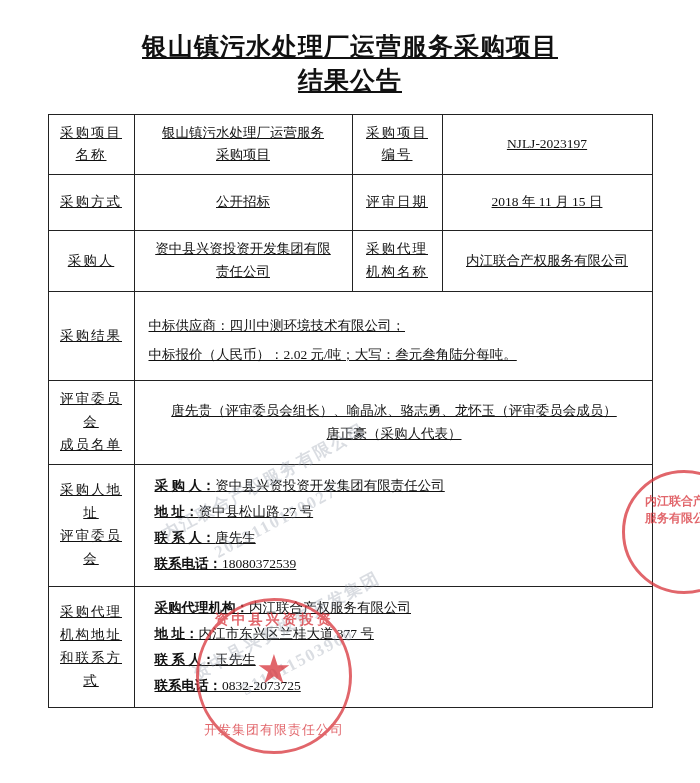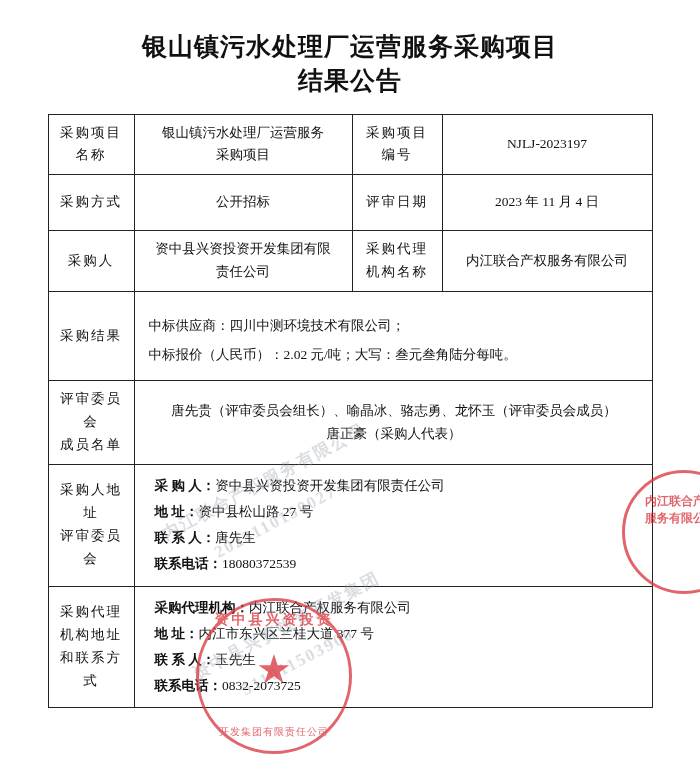--- a/index.html
+++ b/index.html
@@ -13,20 +13,21 @@
     font-family: "Liberation Serif", "DejaVu Serif", serif;
     color: #111;
     position: relative;
     overflow: hidden;
   }
   .page {
     position: relative;
     width: 700px;
     height: 783px;
     box-sizing: border-box;
+    text-decoration: underline;
   }
   .doc-title {
     text-align: center;
     font-size: 25px;
     font-weight: bold;
     letter-spacing: 1px;
     padding-top: 30px;
     line-height: 1.35;
   }
   .doc-title .line2 {
@@ -131,21 +132,21 @@
     font-size: 14px;
     font-weight: bold;
     letter-spacing: 3px;
   }
   .seal-center .arc-bottom {
     position: absolute;
     left: 0;
     right: 0;
     bottom: 12px;
     text-align: center;
-    font-size: 10px;
+    font-size: 13px;
     letter-spacing: 1px;
   }
   .watermark {
     position: absolute;
     color: rgba(140, 150, 165, 0.32);
     font-size: 17px;
     font-weight: bold;
     white-space: nowrap;
     z-index: 4;
     pointer-events: none;
@@ -185,21 +186,21 @@
         <td class="center" style="white-space:pre-line">银山镇污水处理厂运营服务
 采购项目</td>
         <td class="label" style="white-space:pre-line">采购项目
 编号</td>
         <td class="center">NJLJ-2023197</td>
       </tr>
       <tr class="row-tall">
         <td class="label">采购方式</td>
         <td class="center">公开招标</td>
         <td class="label">评审日期</td>
-        <td class="center">2023 年 11 月 4 日</td>
+        <td class="center">2018 年 11 月 15 日</td>
       </tr>
       <tr>
         <td class="label">采购人</td>
         <td class="center" style="white-space:pre-line">资中县兴资投资开发集团有限
 责任公司</td>
         <td class="label" style="white-space:pre-line">采购代理
 机构名称</td>
         <td class="center">内江联合产权服务有限公司</td>
       </tr>
       <tr>

